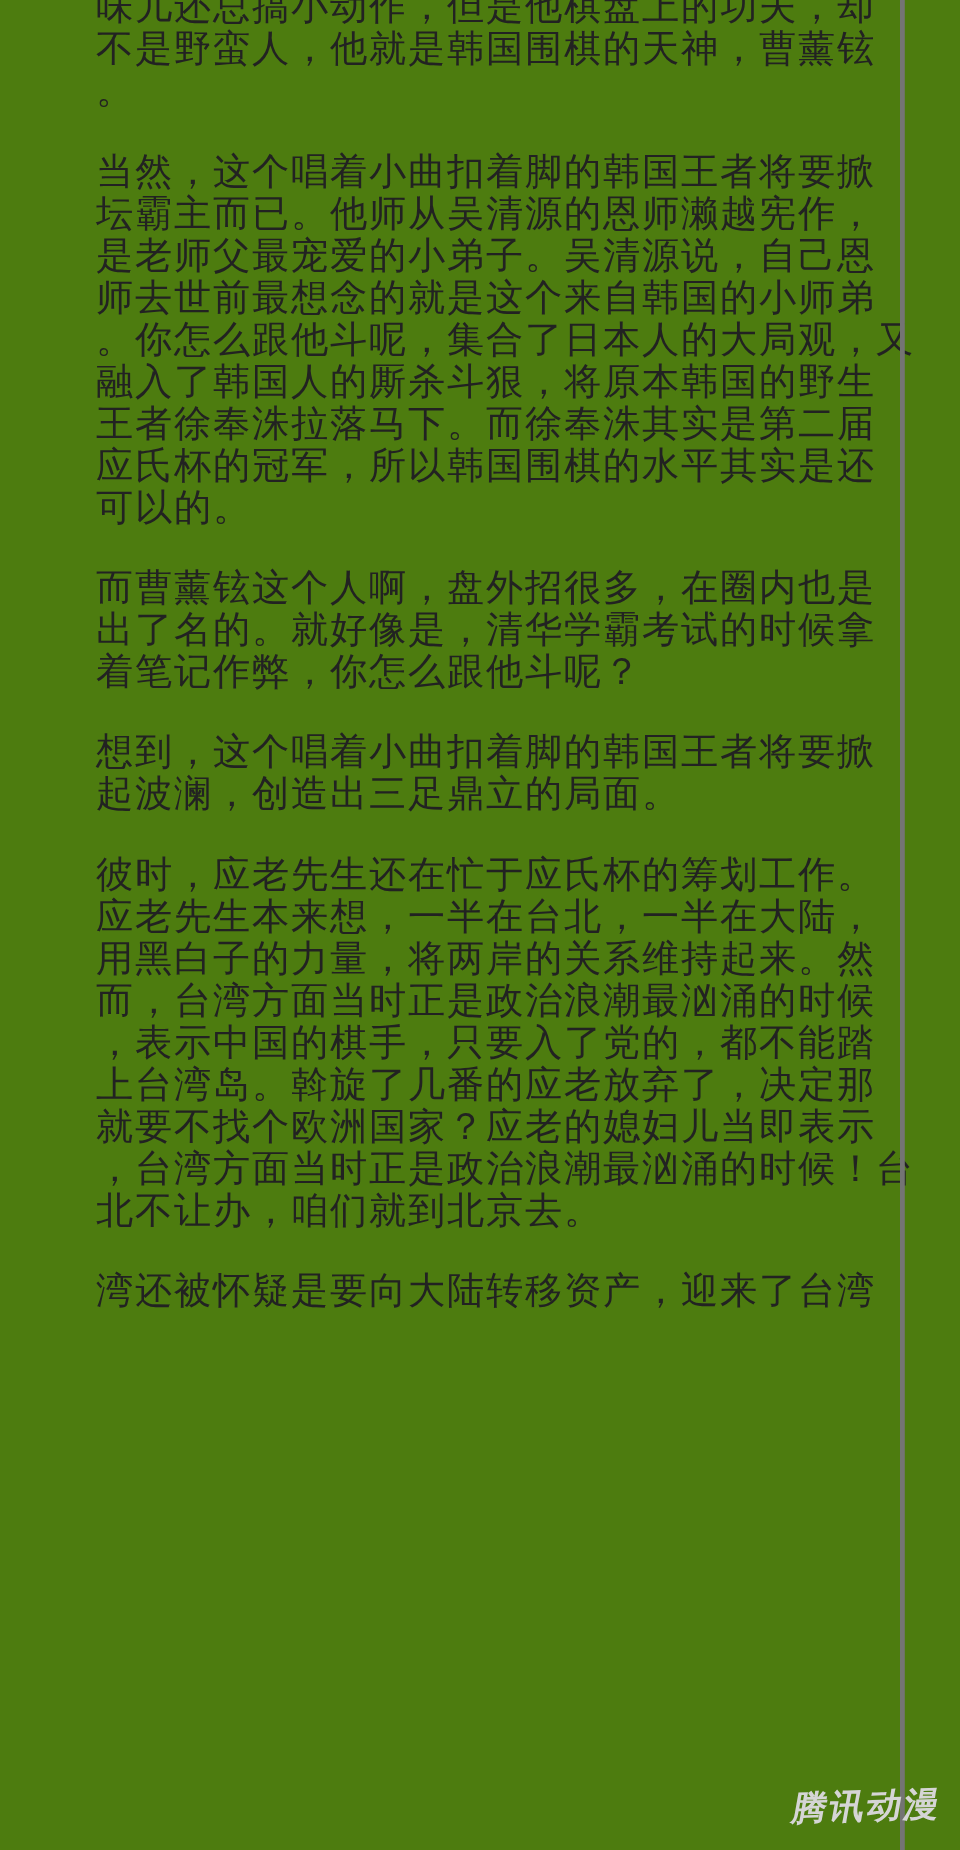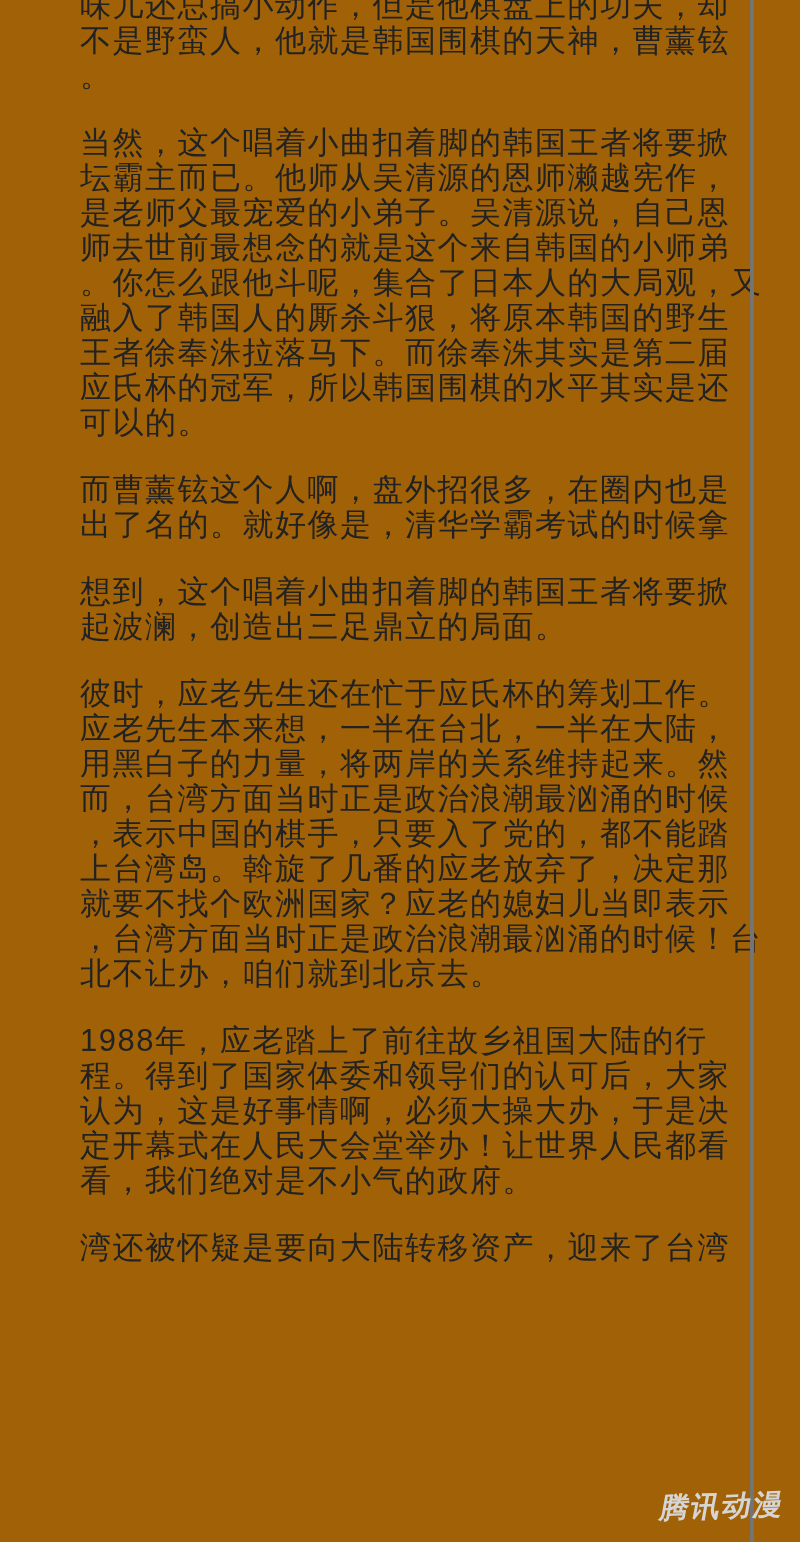--- a/index.html
+++ b/index.html
@@ -10,21 +10,21 @@
     width: 800px;
     height: 1542px;
     position: relative;
     overflow: hidden;
     background: #fefefe;
     font-family: "Liberation Sans", sans-serif;
   }
   .page {
     position: absolute;
     inset: 0;
-    background: #a16207;
+    background: #4d7c0f;
   }
   .article {
     position: absolute;
     left: 80px;
     top: -12px;
     width: 660px;
   }
   .para {
     margin: 0 0 32px 0;
   }
@@ -80,42 +80,36 @@
         <div class="line">师去世前最想念的就是这个来自韩国的小师弟</div>
         <div class="line">。你怎么跟他斗呢，集合了日本人的大局观，又</div>
         <div class="line">融入了韩国人的厮杀斗狠，将原本韩国的野生</div>
         <div class="line">王者徐奉洙拉落马下。而徐奉洙其实是第二届</div>
         <div class="line">应氏杯的冠军，所以韩国围棋的水平其实是还</div>
         <div class="line">可以的。</div>
       </div>
       <div class="para">
         <div class="line">而曹薰铉这个人啊，盘外招很多，在圈内也是</div>
         <div class="line">出了名的。就好像是，清华学霸考试的时候拿</div>
+        <div class="line">着笔记作弊，你怎么跟他斗呢？</div>
       </div>
       <div class="para">
         <div class="line">想到，这个唱着小曲扣着脚的韩国王者将要掀</div>
         <div class="line">起波澜，创造出三足鼎立的局面。</div>
       </div>
       <div class="para">
         <div class="line">彼时，应老先生还在忙于应氏杯的筹划工作。</div>
         <div class="line">应老先生本来想，一半在台北，一半在大陆，</div>
         <div class="line">用黑白子的力量，将两岸的关系维持起来。然</div>
         <div class="line">而，台湾方面当时正是政治浪潮最汹涌的时候</div>
         <div class="line">，表示中国的棋手，只要入了党的，都不能踏</div>
         <div class="line">上台湾岛。斡旋了几番的应老放弃了，决定那</div>
         <div class="line">就要不找个欧洲国家？应老的媳妇儿当即表示</div>
         <div class="line">，台湾方面当时正是政治浪潮最汹涌的时候！台</div>
         <div class="line">北不让办，咱们就到北京去。</div>
       </div>
       <div class="para">
-        <div class="line">1988年，应老踏上了前往故乡祖国大陆的行</div>
-        <div class="line">程。得到了国家体委和领导们的认可后，大家</div>
-        <div class="line">认为，这是好事情啊，必须大操大办，于是决</div>
-        <div class="line">定开幕式在人民大会堂举办！让世界人民都看</div>
-        <div class="line">看，我们绝对是不小气的政府。</div>
-      </div>
-      <div class="para">
         <div class="line">湾还被怀疑是要向大陆转移资产，迎来了台湾</div>
       </div>
     </div>
   <div class="divider"></div>
   <div class="watermark">腾讯动漫</div>
 </div>
 
 </body></html>

